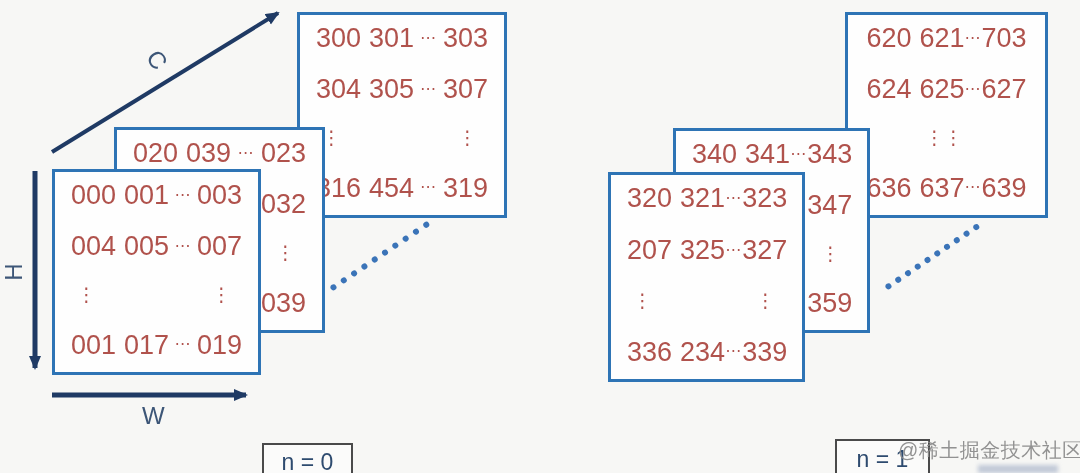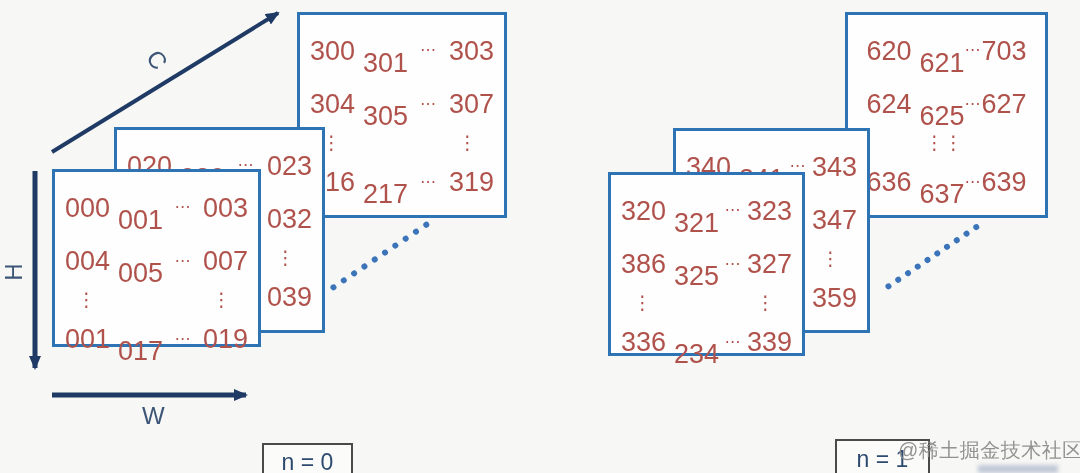--- a/index.html
+++ b/index.html
@@ -28,26 +28,26 @@
     box-sizing:border-box;
     background:#fefefe;
     border:3px solid #2e74b5;
     display:flex;flex-direction:column;justify-content:space-between;
     padding:9px 0 13px;
     color:#b0524c;
     font-size:27px;
   }
   #m0b{left:297px;top:12px;width:210px;height:206px;z-index:1;}
   #m0m{left:114px;top:127px;width:211px;height:206px;z-index:2;}
-  #m0f{left:52px;top:169px;width:209px;height:178px;z-index:3;}
+  #m0f{left:52px;top:169px;width:209px;height:206px;z-index:3;}
   #m1b{left:845px;top:12px;width:203px;height:206px;z-index:1;align-items:center;}
   #m1m{left:673px;top:128px;width:197px;height:205px;z-index:2;}
-  #m1f{left:608px;top:172px;width:197px;height:184px;z-index:3;}
-  .m-row{display:flex;align-items:center;padding:0 10px;line-height:1.05;}
-  .m-row .c2{margin-left:8px;margin-top:25px;}
+  #m1f{left:608px;top:172px;width:197px;height:210px;z-index:3;}
+  .m-row{display:flex;align-items:center;padding:0 16px;line-height:1.05;}
+  .m-row .c2{margin-left:8px;}
   .m-row .c3{flex:1;text-align:center;font-size:16px;letter-spacing:1px;}
   .m-row.dots{justify-content:space-between;padding:0 27px 0 22px;font-size:19px;line-height:1.3;}
   .dotted{
     position:absolute;
     border-top:6px dotted #3b74b8;
     transform:rotate(-34deg);
     transform-origin:0 50%;
     z-index:0;
   }
   .d0{left:331px;top:286px;width:118px;}
@@ -111,21 +111,21 @@
         <span class="c2">305</span>
         <span class="c3">⋯</span>
         <span class="c4">307</span>
       </div>
       <div class="m-row dots">
         <span class="dcell">⋮</span>
         <span class="dcell">⋮</span>
       </div>
       <div class="m-row">
         <span class="c1">316</span>
-        <span class="c2">217</span>
+        <span class="c2">454</span>
         <span class="c3">⋯</span>
         <span class="c4">319</span>
       </div>
     </div>
   <div class="matrix" id="m0m">
       <div class="m-row">
         <span class="c1">020</span>
         <span class="c2">039</span>
         <span class="c3">⋯</span>
         <span class="c4">023</span>
@@ -225,21 +225,21 @@
       </div>
     </div>
   <div class="matrix" id="m1f">
       <div class="m-row">
         <span class="c1">320</span>
         <span class="c2">321</span>
         <span class="c3">⋯</span>
         <span class="c4">323</span>
       </div>
       <div class="m-row">
-        <span class="c1">386</span>
+        <span class="c1">207</span>
         <span class="c2">325</span>
         <span class="c3">⋯</span>
         <span class="c4">327</span>
       </div>
       <div class="m-row dots">
         <span class="dcell">⋮</span>
         <span class="dcell">⋮</span>
       </div>
       <div class="m-row">
         <span class="c1">336</span>

